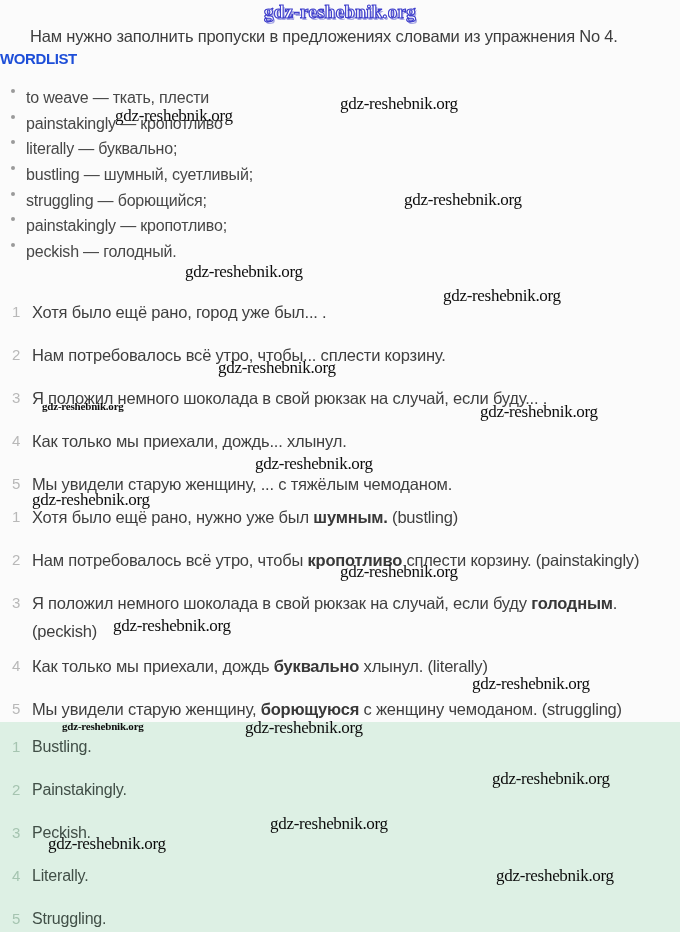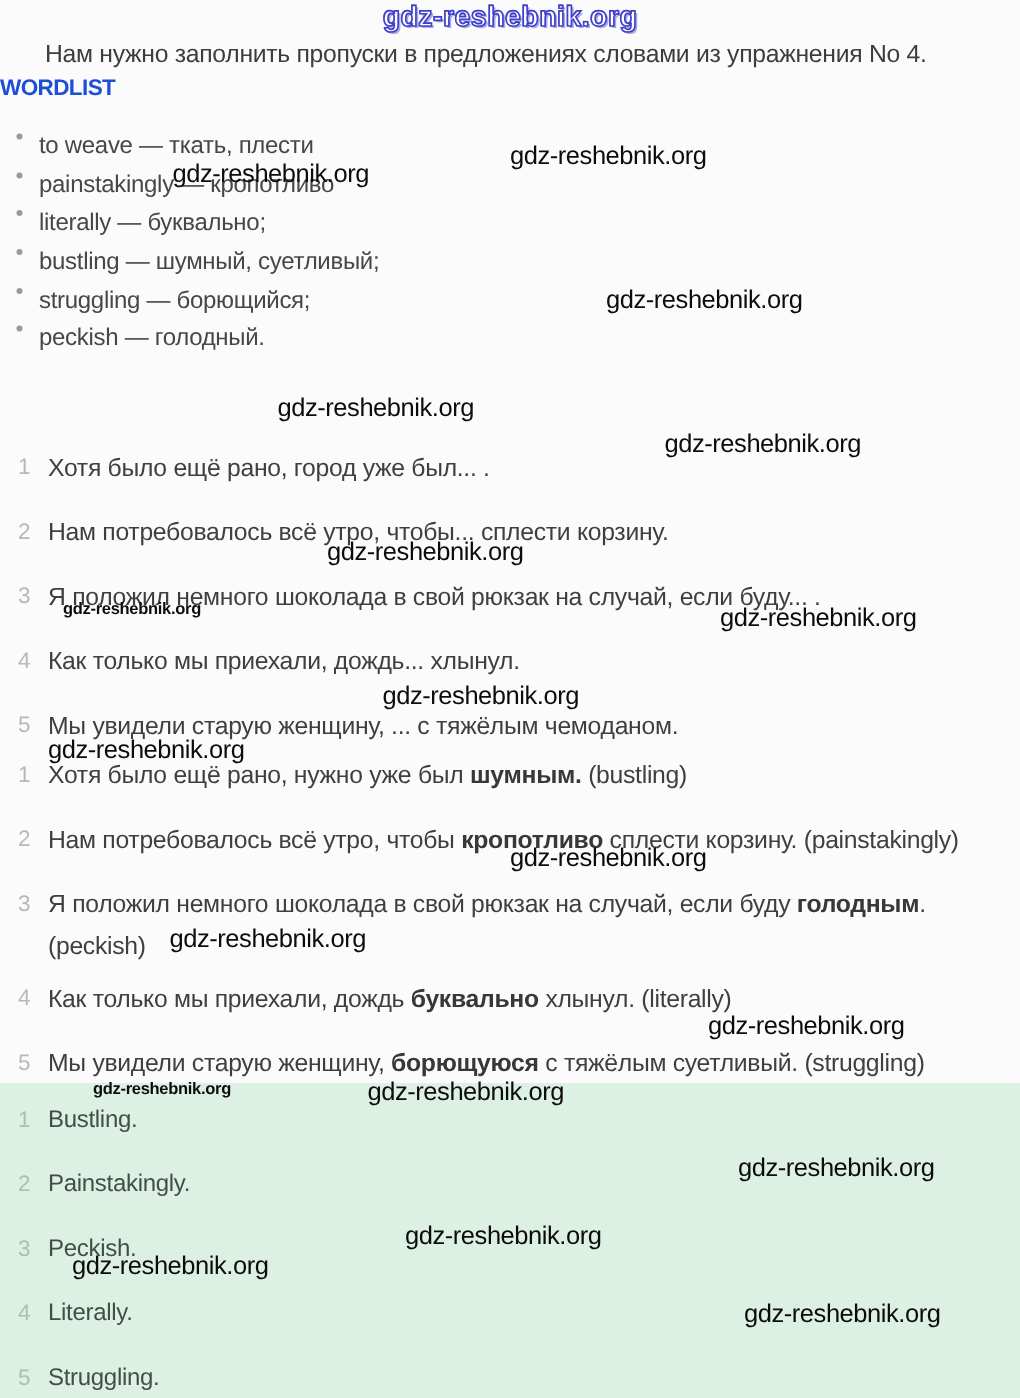--- a/index.html
+++ b/index.html
@@ -15,20 +15,21 @@
   .page { position:absolute; inset:0; }
 
   
   .wm {
     position:absolute;
     font-size:17px;
     color:#0c0c0c;
     white-space:nowrap;
     letter-spacing:-0.3px;
     z-index:5;
+    font-family:Liberation Serif, serif;
   }
   .wm-sm { font-size:11px; font-weight:700; letter-spacing:-0.2px; }
   .wm-top {
     left:0; right:0; top:1px;
     text-align:center;
     font-size:19px;
     font-weight:700;
     letter-spacing:0.3px;
     color:#ffffff;
     -webkit-text-stroke:1.1px #4040cc;
@@ -110,20 +111,24 @@
     <li>
         <span class="dot"></span>
         <span>bustling — шумный, суетливый;</span>
       </li>
     <li>
         <span class="dot"></span>
         <span>struggling — борющийся;</span>
       </li>
     <li>
         <span class="dot"></span>
+        <span>painstakingly — кропотливо;</span>
+      </li>
+    <li>
+        <span class="dot"></span>
         <span>peckish — голодный.</span>
       </li>
   </ul>
 
   <div class="questions">
     <div class="row">
         <span class="num">1</span>
         <span class="txt">Хотя было ещё рано, город уже был... .</span>
       </div>
     <div class="row">
@@ -156,21 +161,21 @@
     <div class="row wrap">
         <span class="num">3</span>
         <span class="txt"><span>Я положил немного шоколада в свой рюкзак на случай, если буду </span><b>голодным</b><span>. (peckish)</span></span>
       </div>
     <div class="row">
         <span class="num">4</span>
         <span class="txt"><span>Как только мы приехали, дождь </span><b>буквально</b><span> хлынул. (literally)</span></span>
       </div>
     <div class="row">
         <span class="num">5</span>
-        <span class="txt"><span>Мы увидели старую женщину, </span><b>борющуюся</b><span> с тяжёлым суетливый. (struggling)</span></span>
+        <span class="txt"><span>Мы увидели старую женщину, </span><b>борющуюся</b><span> с женщину чемоданом. (struggling)</span></span>
       </div>
   </div>
 
   <div class="green">
     <div class="row">
         <span class="num">1</span>
         <span class="txt">Bustling.</span>
       </div>
     <div class="row">
         <span class="num">2</span>

